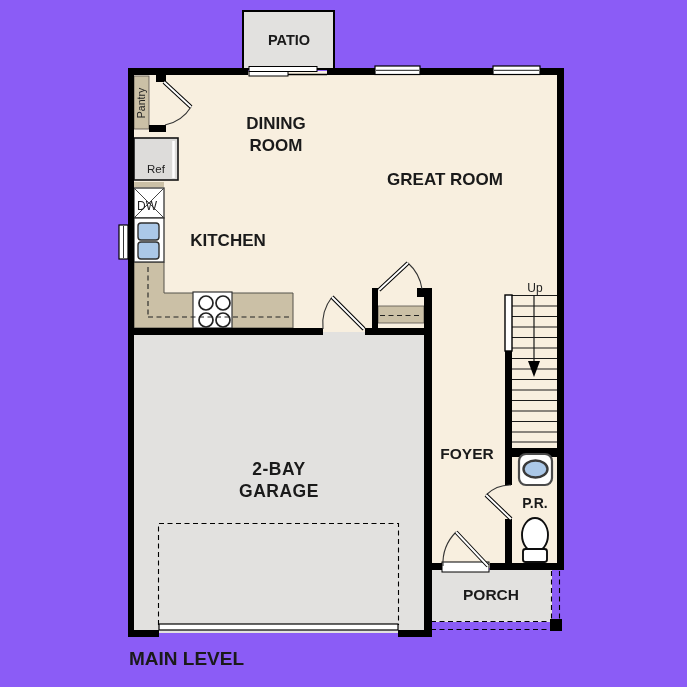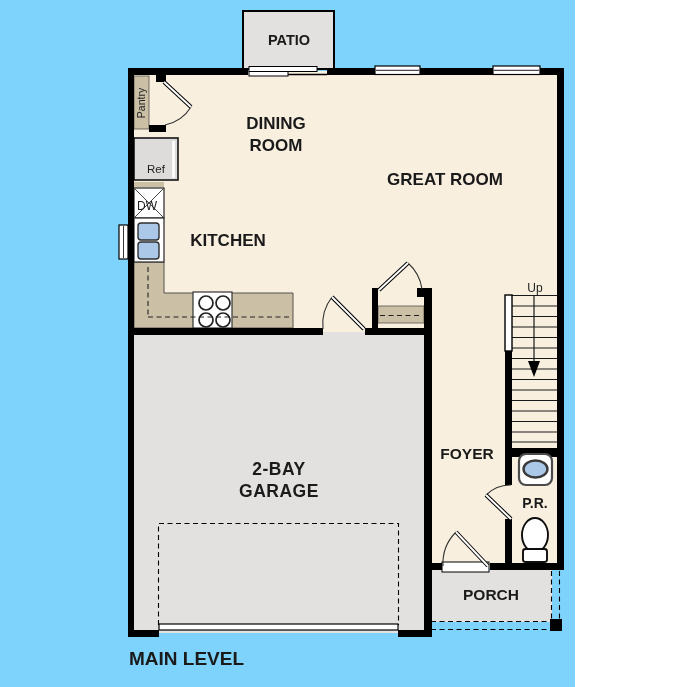--- a/index.html
+++ b/index.html
@@ -1,16 +1,16 @@
 <!DOCTYPE html>
 <html><head>
 <meta charset="utf-8">
 <style>
   html,body{margin:0;padding:0;background:#ffffff;}
-  #canvas{position:relative;width:575px;height:687px;background:#7dd3fc;overflow:hidden;}
+  #canvas{position:relative;width:687px;height:687px;background:#8b5cf6;overflow:hidden;}
   svg{display:block;}
   text{font-family:"Liberation Sans","DejaVu Sans",sans-serif;fill:#1a1a1a;}
   .room-label{font-weight:bold;}
   .small-label{font-weight:normal;fill:#222222;}
 </style>
 </head>
 <body>
 
 <div id="canvas">
 <svg width="687" height="687" viewBox="0 0 687 687">

